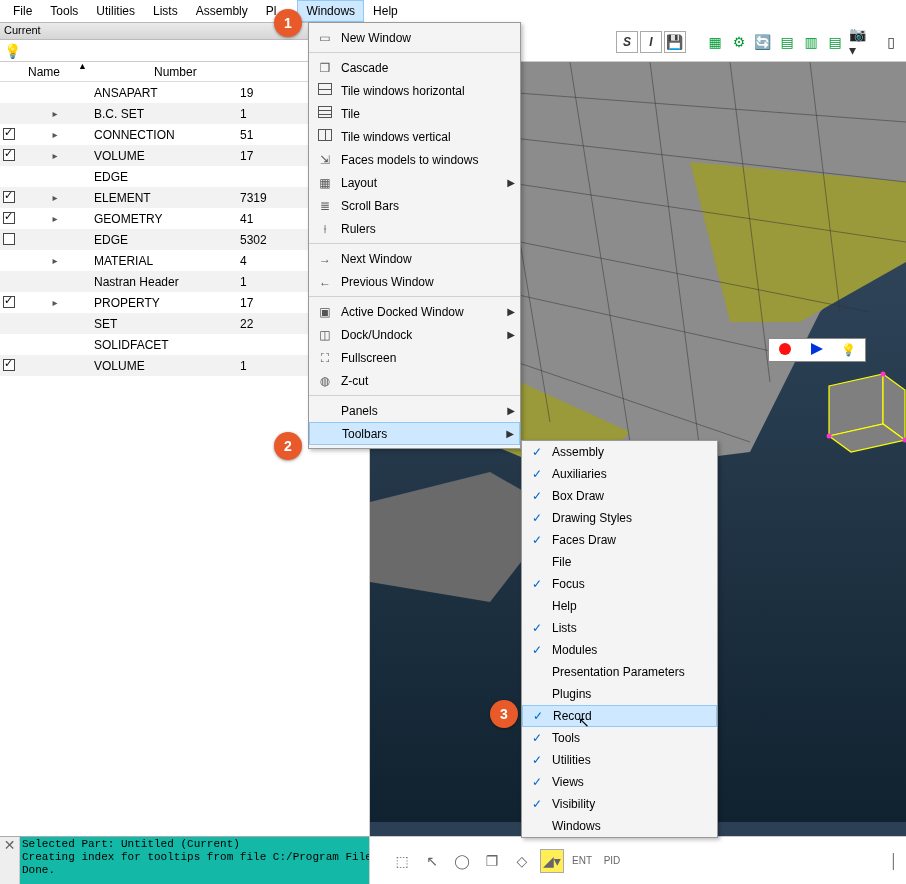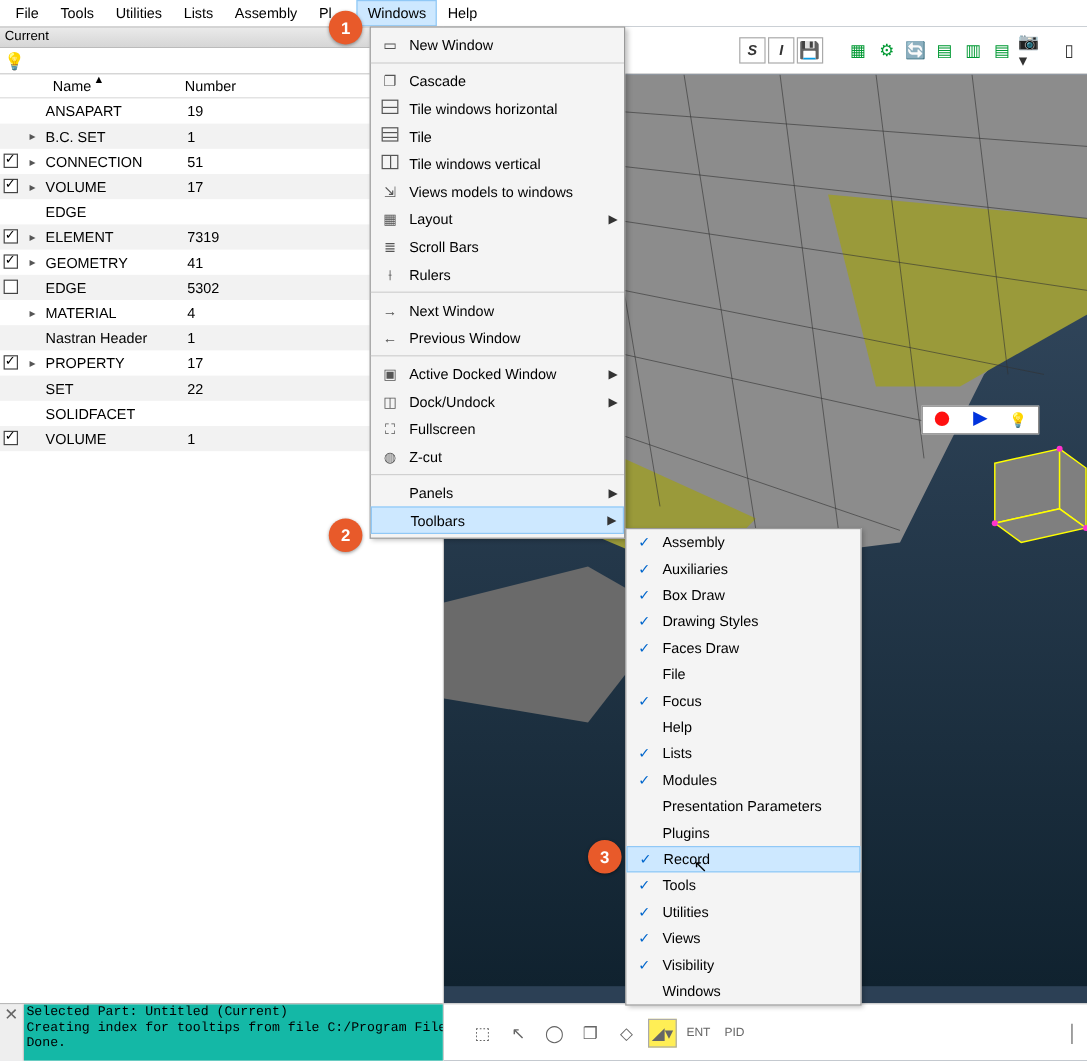--- a/index.html
+++ b/index.html
@@ -10,25 +10,25 @@
   .menubar .mitem:last-child { }
 
   .main { position: absolute; top: 22px; left: 0; right: 0; bottom: 0; display:flex; }
 
   
   .dbwrap { width: 370px; height: 100%; background:#fff; display:flex; flex-direction:column; border-right:1px solid #ccc;}
   .dbheader { background: linear-gradient(#eaeaea,#d6d6d6); height:18px; padding:1px 4px; font-size:11px; border-top:1px solid #bbb; border-bottom:1px solid #bbb;}
   .dbtoolbar { height:22px; border-bottom:1px solid #ccc; display:flex; align-items:center; padding:0 4px; gap:8px;}
   .bulb { color:#f5be00; font-size:14px;}
   .dbcols { display:flex; height:20px; border-bottom:1px solid #ddd; align-items:center; }
-  .dbcols .c1 { width:150px; padding-left: 44px; position:relative;}
+  .dbcols .c1 { width:150px; padding-left: 28px; position:relative;}
   .dbcols .c1 .sort { position:absolute; left:78px; top:-4px; font-size:9px;}
   .dbcols .c2 { padding-left:4px;}
   .dbrows { flex:1; overflow:hidden;}
-  .dbrow { display:flex; align-items:center; height:21px;}
+  .dbrow { display:flex; align-items:center; height:21px;gap:28px;}
   .dbrow.shade { background:#f2f2f2;}
   .dbrow .chk { width:18px; text-align:center;}
   .dbrow .chk .box { width:12px; height:12px; border:1px solid #444; display:inline-block; position:relative; top:1px; background:#fff;}
   .dbrow .chk .box.on::after { content:"✓"; position:absolute; left:0; top:-3px; font-size:11px;}
   .dbrow .arr { width:18px; text-align:center; color:#555; font-size:10px;}
   .dbrow .nm { flex:0 0 116px; padding-left:2px;}
   .dbrow .num { padding-left:4px;}
   .logwrap { height:48px; border-top:1px solid #aaa; display:flex;}
   .logside { width:20px; background:#eee; border-right:1px solid #ccc; text-align:center; font-size:14px; color:#666;}
   .logbody { flex:1; background:#14b8a6; overflow:hidden; white-space:pre; font-family:"Consolas","Courier New",monospace; font-size:11px; line-height:13px; padding:1px 2px;}
@@ -315,21 +315,21 @@
         <span class="lbl">Tile</span>
         <span class="sub"></span>
       </div>
       <div class="mi">
         <span class="ico"><span class="iconbox v"></span></span>
         <span class="lbl">Tile windows vertical</span>
         <span class="sub"></span>
       </div>
       <div class="mi">
         <span class="ico">⇲</span>
-        <span class="lbl">Views models to windows</span>
+        <span class="lbl">Faces models to windows</span>
         <span class="sub"></span>
       </div>
       <div class="mi">
         <span class="ico">▦</span>
         <span class="lbl">Layout</span>
         <span class="sub">▶</span>
       </div>
       <div class="mi">
         <span class="ico">≣</span>
         <span class="lbl">Scroll Bars</span>

